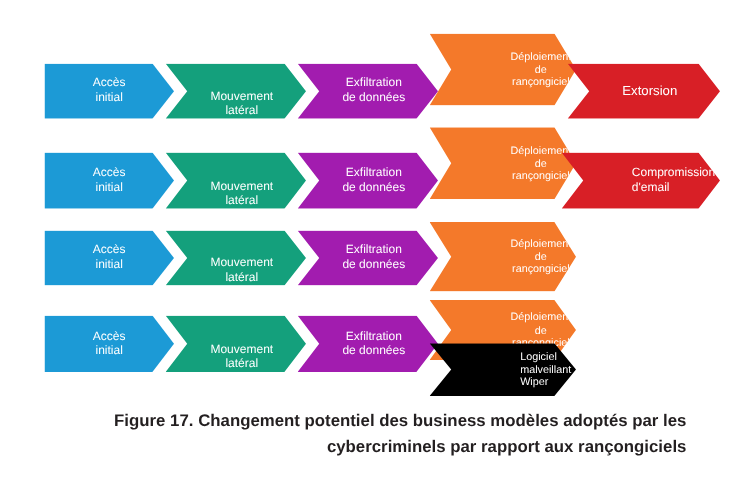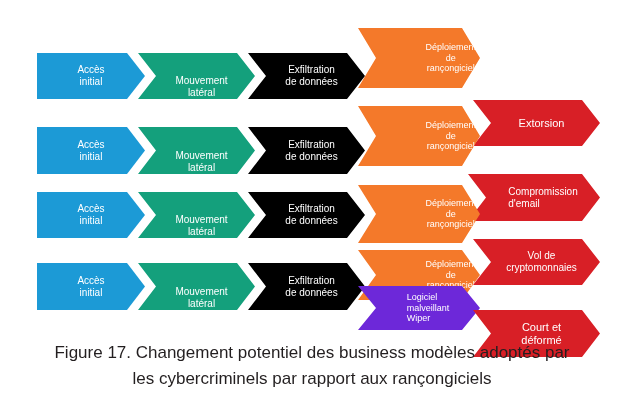--- a/index.html
+++ b/index.html
@@ -44,48 +44,49 @@
   }
 
   .arrow .label {
     padding: 0 4px 0 14px;
     white-space: pre-line;
   }
   .arrow.flat-left .label {
     padding: 0 6px 0 6px;
   }
   .arrow.align-left {
-    justify-content: center;
+    justify-content: flex-end;
     text-align: left;
   }
   .arrow.align-left .label {
     padding-left: 22px;
   }
 
   .s-blue   { background: #1c9ad6; }
   .s-teal   { background: #14a07c; align-items: flex-end; }
-  .s-green  { background: #000000; }
+  .s-green  { background: #a21caf; }
   .s-orange { background: #f4792a; justify-content: flex-end; }
-  .s-olive  { background: #6d28d9; }
-  .s-red    { background: #d81f26; margin-top: 47px; }
+  .s-olive  { background: #000000; }
+  .s-red    { background: #d81f26; }
 
   .t-sm { font-size: 10px; }
   .t-xs { font-size: 9px; }
   .t-md { font-size: 11px; }
 
   #caption {
     position: absolute;
     left: 52px;
     top: 340px;
     width: 520px;
-    text-align: center;
-    font-size: 17px;
+    text-align: right;
+    font-size: 14px;
     line-height: 1.55;
     color: #231f20;
     font-family: "Liberation Sans", sans-serif;
+    font-weight: bold;
   }
 </style>
 </head>
 <body>
 
 <div id="figure-canvas">
 
   <div class="arrow flat-left s-blue t-sm" style="left:37px; top:53px; width:108px; height:46px;">
     <span class="label">Accès
 initial</span>
@@ -139,24 +140,20 @@
   </div>
   <div class="arrow s-green t-sm" style="left:248px; top:192px; width:117px; height:46px;">
     <span class="label">Exfiltration
 de données</span>
   </div>
   <div class="arrow s-orange t-xs" style="left:358px; top:185px; width:122px; height:58px;">
     <span class="label">Déploiement
 de
 rançongiciel</span>
   </div>
-  <div class="arrow s-red t-sm" style="left:473px; top:192px; width:127px; height:46px;">
-    <span class="label">Vol de
-cryptomonnaies</span>
-  </div>
 
   <div class="arrow flat-left s-blue t-sm" style="left:37px; top:263px; width:108px; height:47px;">
     <span class="label">Accès
 initial</span>
   </div>
   <div class="arrow s-teal t-sm" style="left:138px; top:263px; width:117px; height:47px;">
     <span class="label">Mouvement
 latéral</span>
   </div>
   <div class="arrow s-green t-sm" style="left:248px; top:263px; width:117px; height:47px;">
@@ -166,20 +163,16 @@
   <div class="arrow s-orange t-xs" style="left:358px; top:250px; width:122px; height:50px;">
     <span class="label">Déploiement
 de
 rançongiciel</span>
   </div>
   <div class="arrow align-left s-olive t-xs" style="left:358px; top:286px; width:122px; height:44px;">
     <span class="label">Logiciel
 malveillant
 Wiper</span>
   </div>
-  <div class="arrow s-red t-md" style="left:473px; top:263px; width:127px; height:47px;">
-    <span class="label">Court et
-déformé</span>
-  </div>
 
 </div>
 
 <div id="caption">Figure 17. Changement potentiel des business modèles adoptés par les cybercriminels par rapport aux rançongiciels</div>
 
 </body></html>

